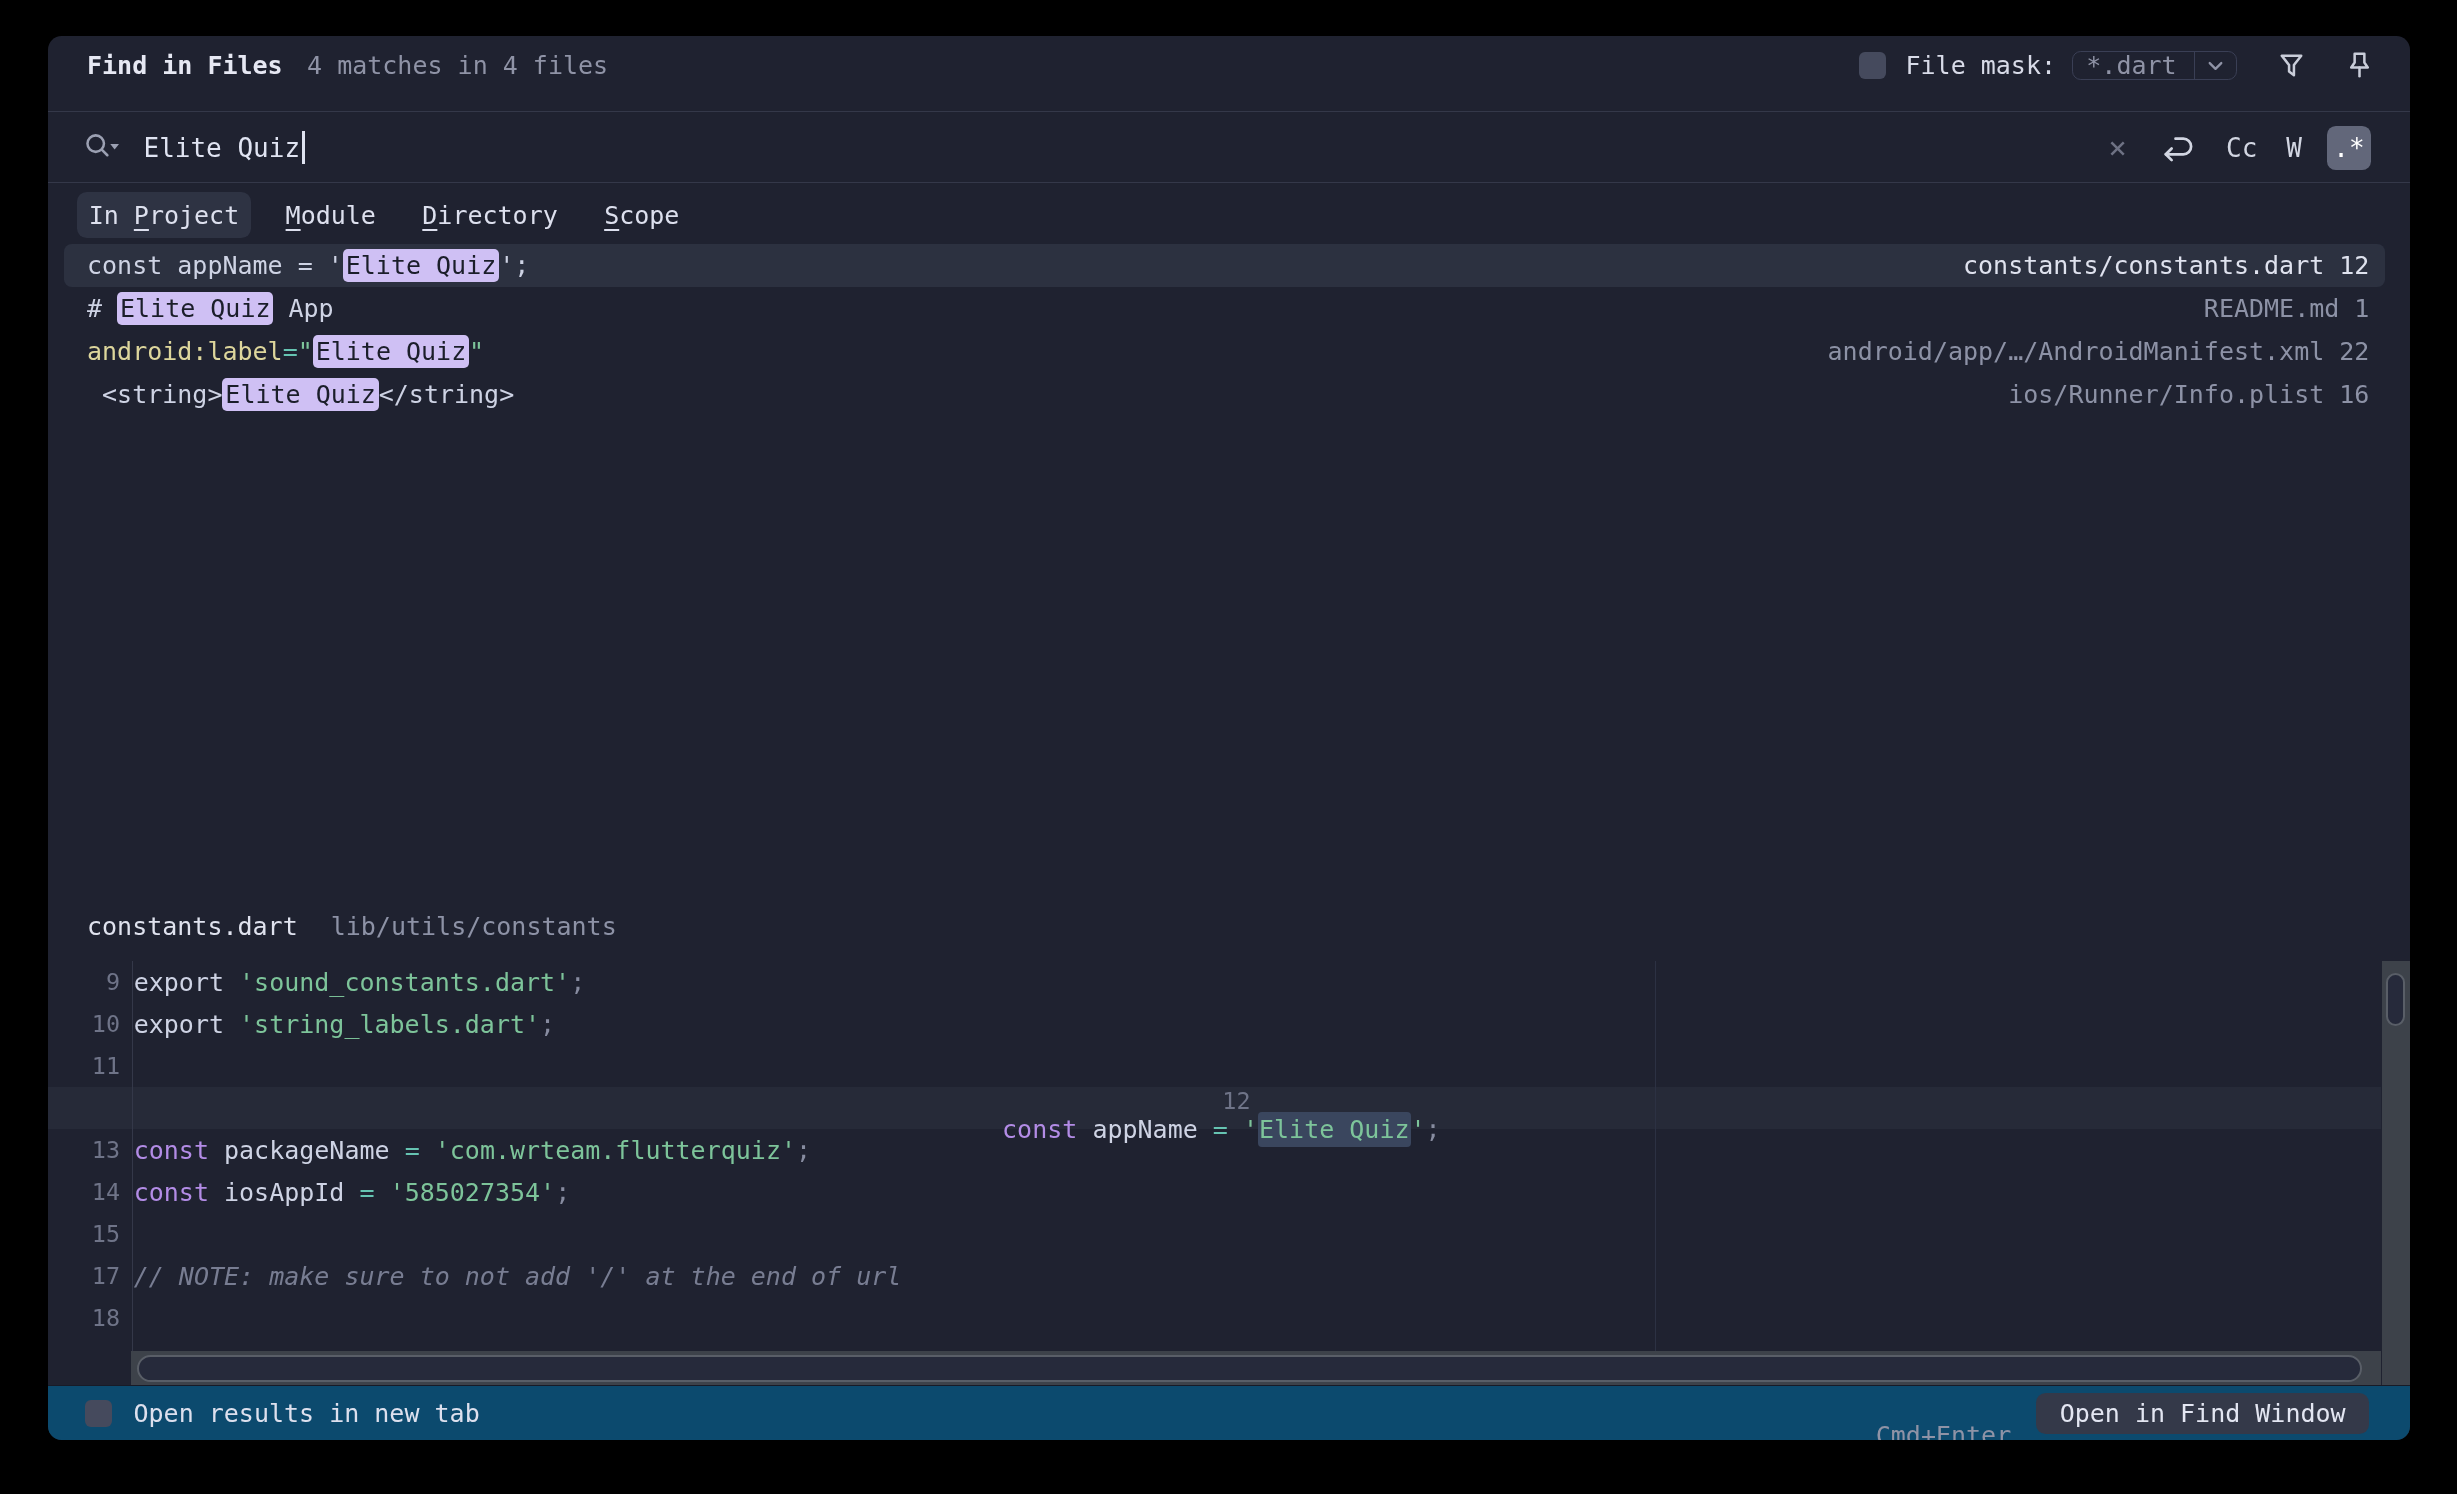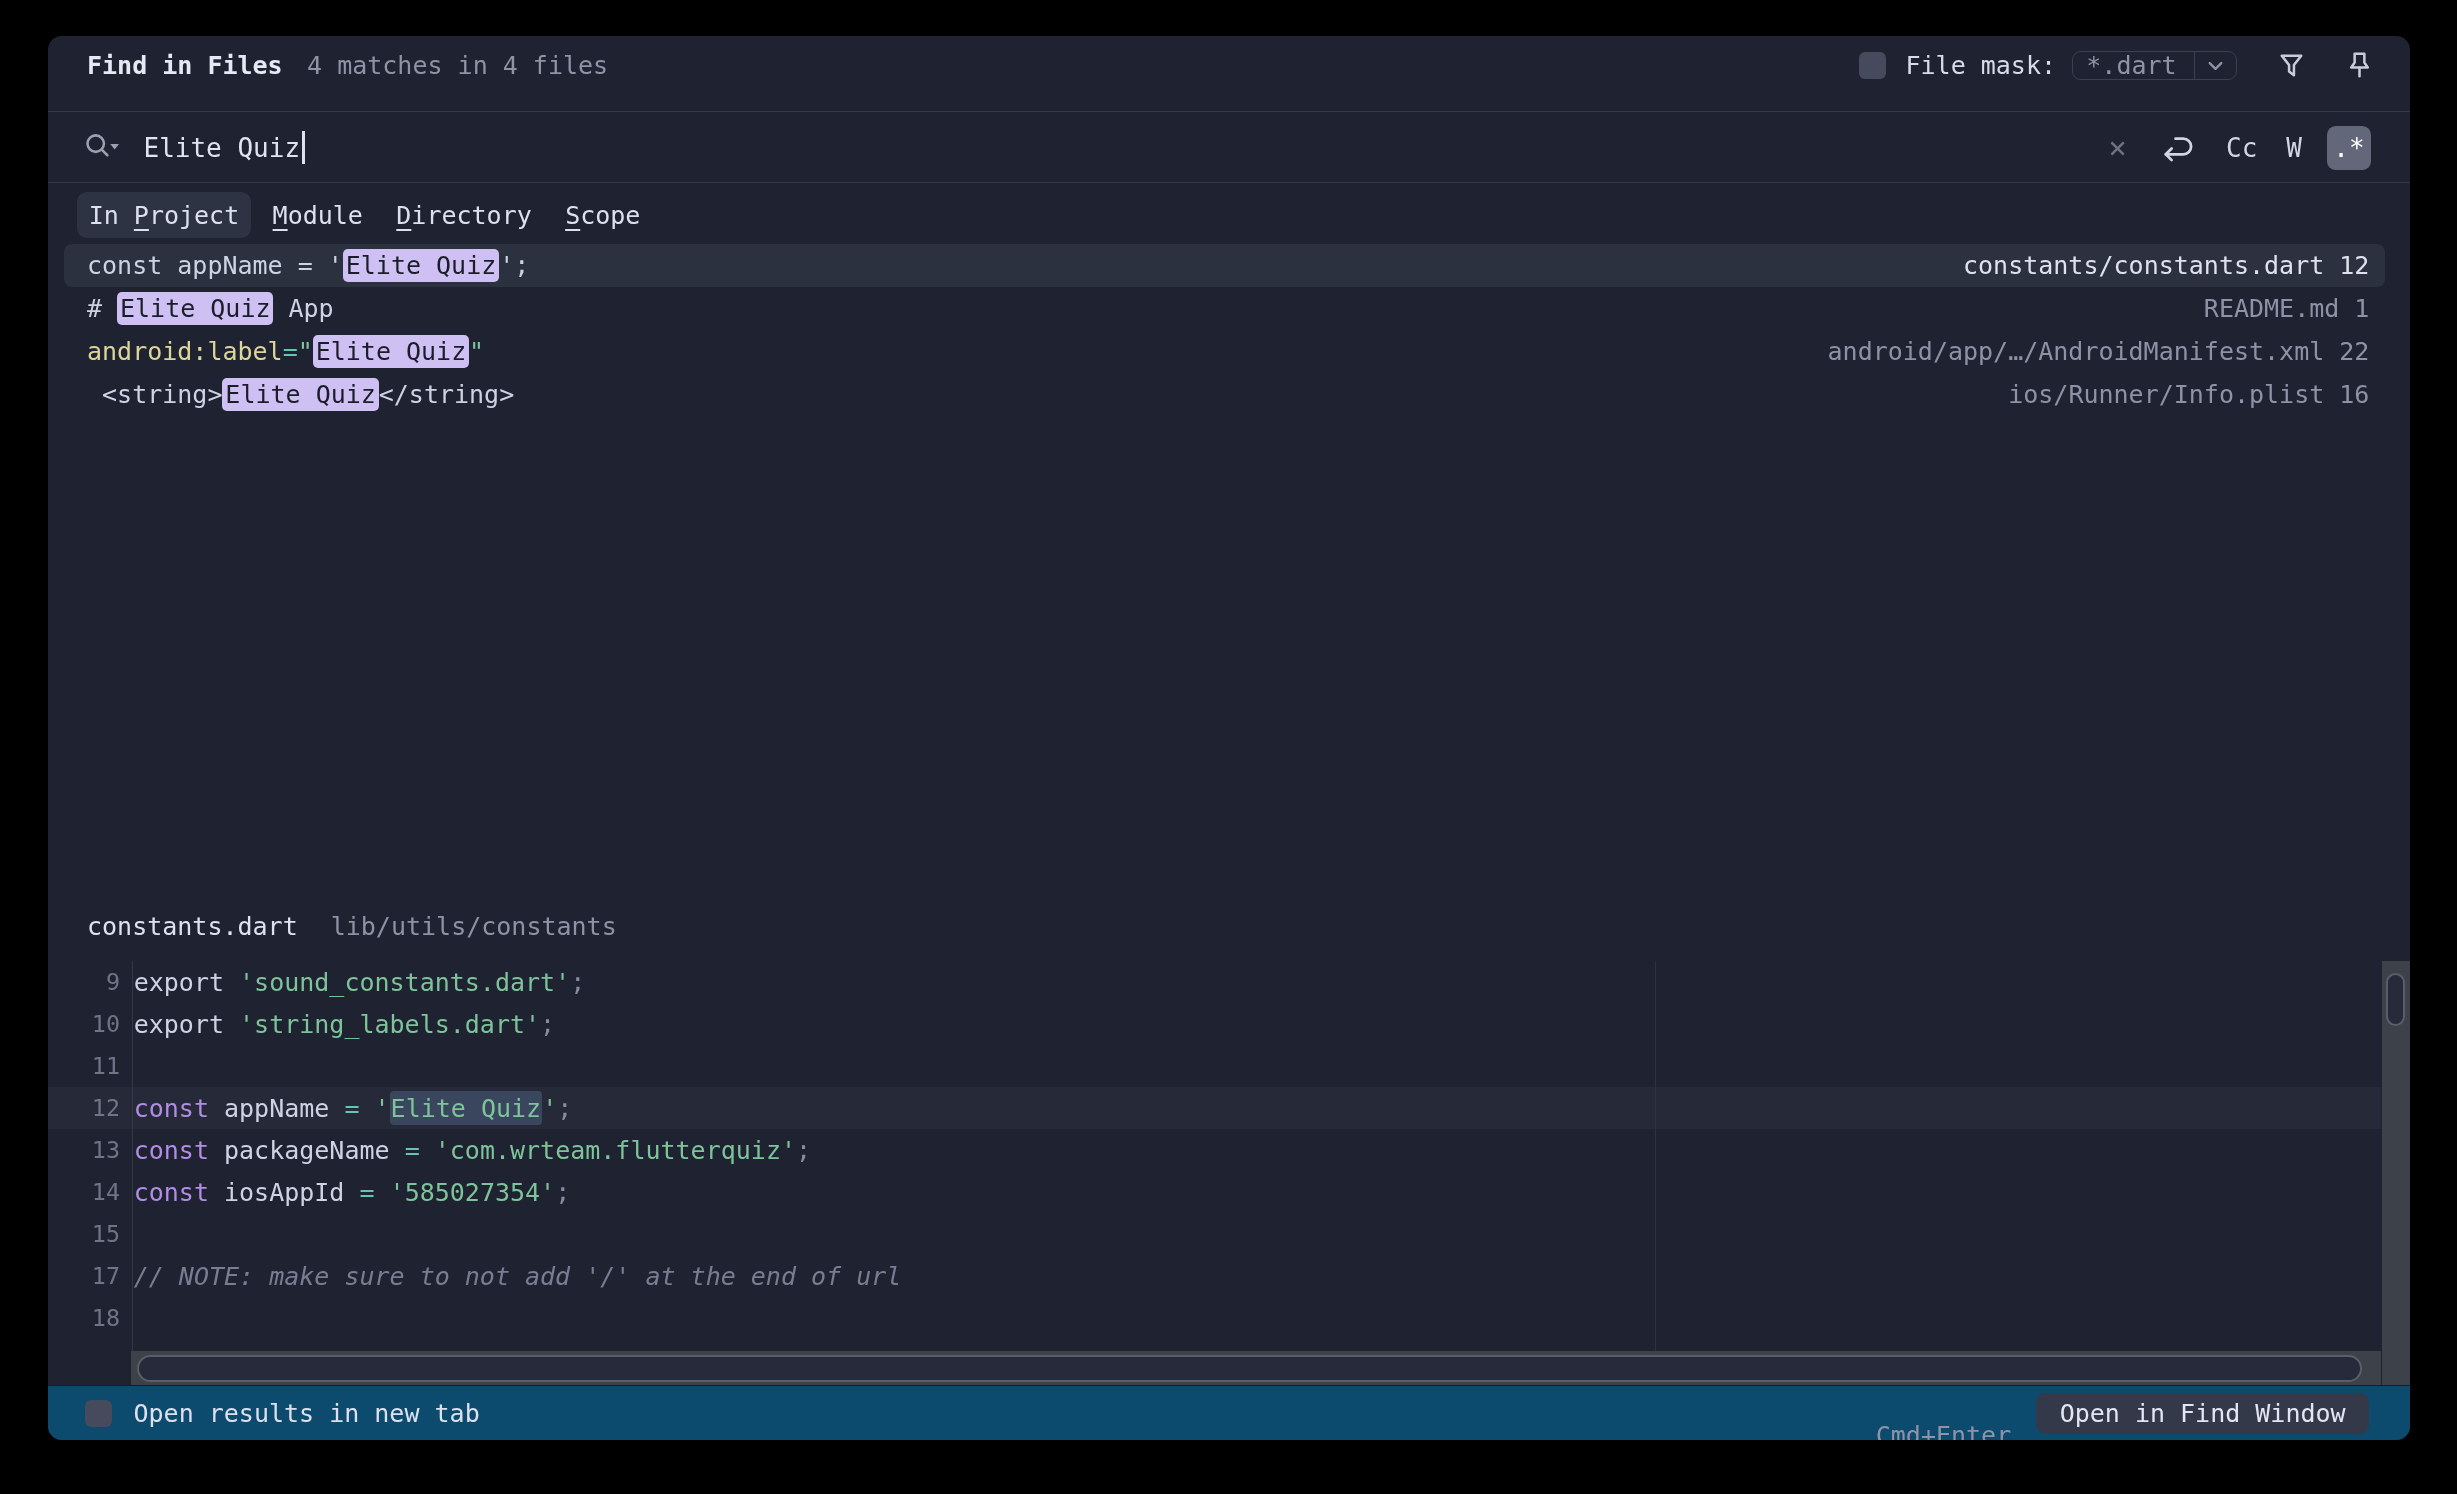--- a/index.html
+++ b/index.html
@@ -49,21 +49,21 @@
   .sr-ic{margin-left:29px;display:flex;align-items:center;justify-content:center;}
   .toggle{font-size:26px;color:#d2d6e2;margin-left:29px;}
   .toggle.on{
     background:#62677a;color:#fff;border-radius:8.8px;
     width:44px;height:44px;display:flex;align-items:center;justify-content:center;
     margin-left:25px;
   }
   
   .tabs{
     position:absolute;left:29px;top:149px;height:60px;
-    display:flex;align-items:center;gap:10px;
+    display:flex;align-items:center;gap:23px;
   }
   .tab{
     font-size:25px;color:#dde0ee;padding:8.8px 11.7px;border-radius:9.8px;white-space:pre;
   }
   .tab.selected{background:#2e3343;}
   .tab u{text-underline-offset:4.9px;text-decoration-thickness:2px;}
   
   .results{position:absolute;left:15.6px;right:25px;top:208px;}
   .rrow{
     height:43px;display:flex;align-items:center;border-radius:7.8px;
@@ -84,21 +84,21 @@
   .s-match{background:#cfc0f4;color:#1b1e2a;border-radius:4.9px;padding:2px 2.9px;}
   .s-sel{background:#3a465e;border-radius:3.9px;padding:2.9px 1px;}
   
   .preview-header{
     position:absolute;left:39px;top:876px;display:flex;align-items:center;
   }
   .pv-file{font-size:25px;color:#dfe2ee;white-space:pre;}
   .pv-path{font-size:25px;color:#8d92a6;margin-left:33px;white-space:pre;}
   .code{position:absolute;left:0;top:925px;right:29px;}
   .cline{height:42px;display:flex;align-items:center;}
-  .cline.current{background:#262a38;}
+  .cline.current{background:#262a38;flex-direction:column;}
   .gutter{width:72px;flex:none;text-align:right;font-size:23.4px;color:#6f7488;white-space:pre;}
   .ctext{font-size:25px;margin-left:13.7px;white-space:pre;}
   .gutter-sep{position:absolute;left:84px;top:925px;width:1px;height:424px;background:#343849;}
   .margin-guide{position:absolute;left:1607px;top:925px;width:1px;height:402px;background:#2c3143;}
   
   .vscroll{position:absolute;right:0;top:925px;width:28px;height:425px;background:#3d424a;}
   .vthumb{position:absolute;left:3.9px;top:11.7px;width:19.5px;height:53px;background:#262a3b;border:2px solid #595e67;border-radius:11.7px;box-sizing:border-box;}
   .hscroll{position:absolute;left:83px;right:29px;top:1315px;height:35px;background:#3d424a;}
   .hthumb{position:absolute;left:5.9px;right:19.5px;top:3.9px;height:27px;background:#262a3b;border:2px solid #595e67;border-radius:14.6px;box-sizing:border-box;}
   

